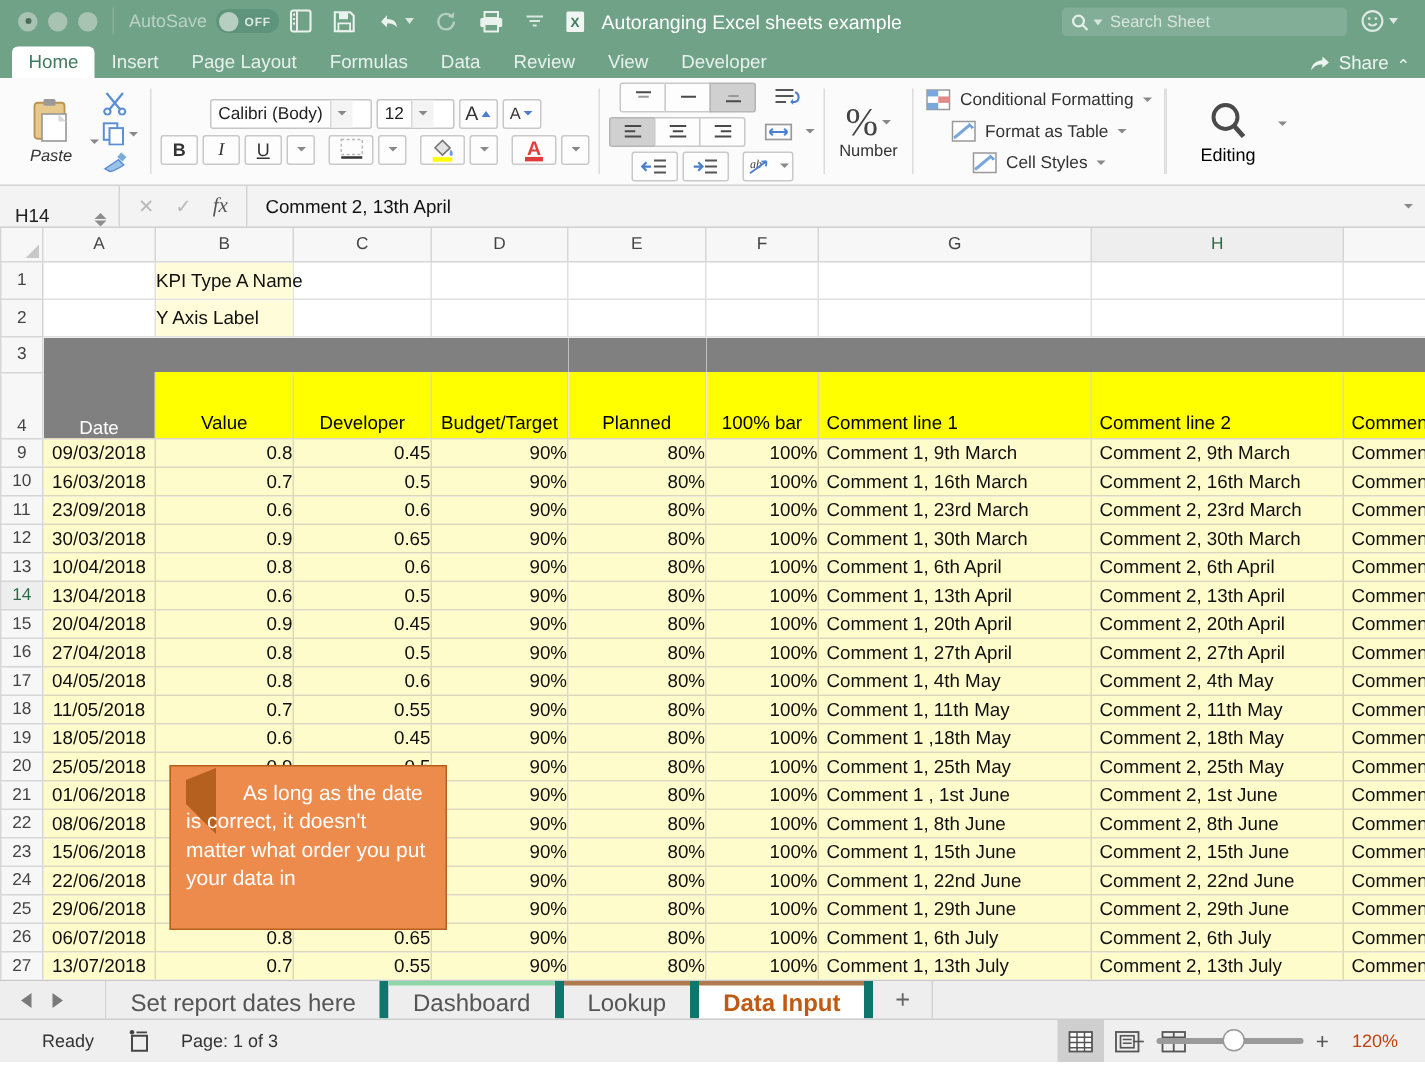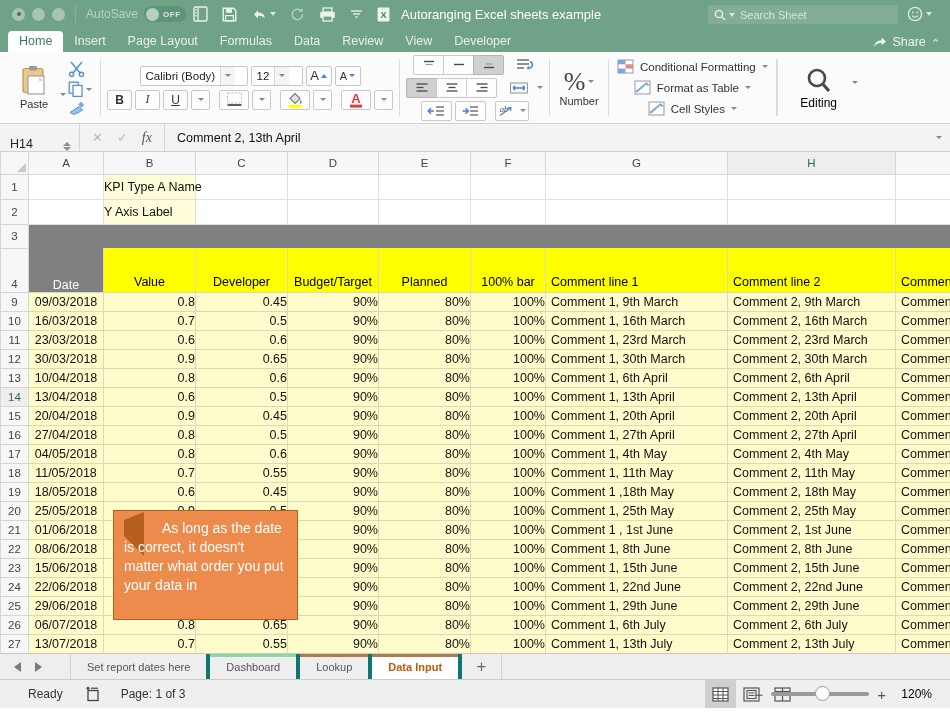--- a/index.html
+++ b/index.html
@@ -37,21 +37,21 @@
   .ribtabs{ height:24px;background:#6fa287; display:flex; align-items:flex-end; padding-left:8px; position:relative;}
   .rtab{ font-size:12.5px; color:#e8f1ec; padding:3px 11px 4px 11px; border-radius:4px 4px 0 0; white-space:nowrap;}
   .rtab.active{ background:#ffffff; color:#3f7a5e; font-weight:normal;}
   .sharewrap{ position:absolute; right:10px; bottom:3px; display:flex;align-items:center; gap:5px; color:#eef5f1; font-size:12.5px;}
   .chev{ display:inline-block; transform:rotate(180deg); font-size:11px;}
 
   
   .ribbon{ height:72px; background:#fbfbfb; border-bottom:1px solid #d2d2d2; display:flex; align-items:stretch; position:relative;}
   .rgroup{ display:flex; align-items:center; padding:0 8px; position:relative;}
   .rsep{ width:1px; background:#dcdcdc; margin:7px 0;}
-  .paste{ display:flex; flex-direction:column; align-items:center; justify-content:center; width:52px;}
+  .paste{ display:flex; flex-direction:column; align-items:center; justify-content:center; width:52px;font-style:italic;}
   .paste .lbl{ font-size:11px; color:#333; margin-top:1px;}
   .clipcol{ display:flex;flex-direction:column; justify-content:center; gap:4px; padding-left:2px;}
   .miniicon{ display:flex; align-items:center; gap:2px;}
   .dcaret{ width:0;height:0;border-left:3px solid transparent;border-right:3px solid transparent;border-top:3.5px solid #888;}
   .fontgrp{ display:flex; flex-direction:column; justify-content:center; gap:4px; padding:0 6px;}
   .frow{ display:flex; align-items:center; gap:3px;}
   .fsel{ height:20px; border:1px solid #c6c6c6; background:#fff; border-radius:2px; display:flex; align-items:center; font-size:11.5px; color:#222;}
   .fsel .txt{ padding:0 5px; white-space:nowrap;}
   .fsel .arrowbox{ width:15px; height:100%; border-left:1px solid #d8d8d8; display:flex;align-items:center;justify-content:center; background:#f4f4f4;}
   .btn{ height:20px; min-width:21px; border:1px solid #c9c9c9; background:#fdfdfd; border-radius:2px;
@@ -117,39 +117,39 @@
      border-top:7px solid transparent; border-bottom:18px solid transparent; border-right:18px solid #ED8B4D; }
   .tail-left-b{ left:-21px; top:9px; width:0;height:0;
      border-top:8px solid transparent; border-bottom:20px solid transparent; border-right:20px solid #b5601f; }
 
   
   .tabbar{ height:26px; background:#eeeeee; border-top:1px solid #c9c9c9; display:flex; align-items:stretch;}
   .navarrows{ display:flex; align-items:center; gap:14px; padding:0 14px; border-right:1px solid #d3d3d3;}
   .tri{ width:0;height:0;}
   .tri.l{ border-top:5px solid transparent;border-bottom:5px solid transparent;border-right:7px solid #7a7a7a;}
   .tri.r{ border-top:5px solid transparent;border-bottom:5px solid transparent;border-left:7px solid #7a7a7a;}
-  .stab{ display:flex;align-items:center; justify-content:center; padding:0 16px; font-size:11px; color:#555;
-         border-right:4px solid #0f766e; position:relative; background:#eeeeee; white-space:nowrap;}
+  .stab{ display:flex;align-items:flex-end; justify-content:center; padding:0 16px; font-size:16px; color:#555;
+         border-right:6px solid #0f766e; position:relative; background:#eeeeee; white-space:nowrap;}
   .stab.active{ background:#ffffff; color:#C05A12; font-weight:bold;}
   .stab .topbar{ position:absolute; left:0;right:0;top:0;height:3px;}
   .plustab{ display:flex;align-items:center;justify-content:center; width:40px; font-size:17px; color:#666; border-right:1px solid #d3d3d3;}
 
   
   .status{ height:29px; background:#efefef; border-top:1px solid #cdcdcd; display:flex; align-items:center; position:relative;}
   .stext{ font-size:12px; color:#333; margin-left:28px;}
   .sicon{ margin-left:22px; color:#444; display:flex;align-items:center;}
   .spage{ font-size:12px;color:#333; margin-left:20px;}
   .viewbtns{ position:absolute; right:152px; display:flex; align-items:center; height:100%;}
   .vb{ width:31px;height:100%; display:flex;align-items:center;justify-content:center; color:#4a4a4a;}
   .vb.on{ background:#cfcfcf;}
   .zoomwrap{ position:absolute; right:18px; display:flex; align-items:center; gap:8px;}
   .slider{ position:relative; width:98px; height:4px; background:#9a9a9a; border-radius:2px;}
   .slider .knob{ position:absolute; left:44px; top:-6px; width:15px;height:15px;border-radius:50%;
                  background:#fff; border:1px solid #999;}
-  .zlbl{ font-size:12px; color:#000000; width:38px; text-align:right;}
+  .zlbl{ font-size:12px; color:#c2410c; width:38px; text-align:right;}
   .pm{ font-size:15px; color:#555; }
 </style>
 </head>
 <body>
 
 <div class="titlebar">
   <div class="traffic">
     <span class="tl">
         <i></i>
       </span>
@@ -614,21 +614,21 @@
           <td class="cell yellowdata r thickR">0.5</td>
           <td class="cell yellowdata r">90%</td>
           <td class="cell yellowdata r">80%</td>
           <td class="cell yellowdata r thickR">100%</td>
           <td class="cell yellowdata" style="padding-left:5px">Comment 1, 16th March</td>
           <td class="cell yellowdata" style="padding-left:5px">Comment 2, 16th March</td>
           <td class="cell yellowdata" style="padding-left:5px">Commen</td>
         </tr>
         <tr style="height: 19px;">
           <td class="rowhdr">11</td>
-          <td class="cell yellowdata c">23/03/2018</td>
+          <td class="cell yellowdata c">23/09/2018</td>
           <td class="cell yellowdata r">0.6</td>
           <td class="cell yellowdata r thickR">0.6</td>
           <td class="cell yellowdata r">90%</td>
           <td class="cell yellowdata r">80%</td>
           <td class="cell yellowdata r thickR">100%</td>
           <td class="cell yellowdata" style="padding-left:5px">Comment 1, 23rd March</td>
           <td class="cell yellowdata" style="padding-left:5px">Comment 2, 23rd March</td>
           <td class="cell yellowdata" style="padding-left:5px">Commen</td>
         </tr>
         <tr style="height: 19px;">

